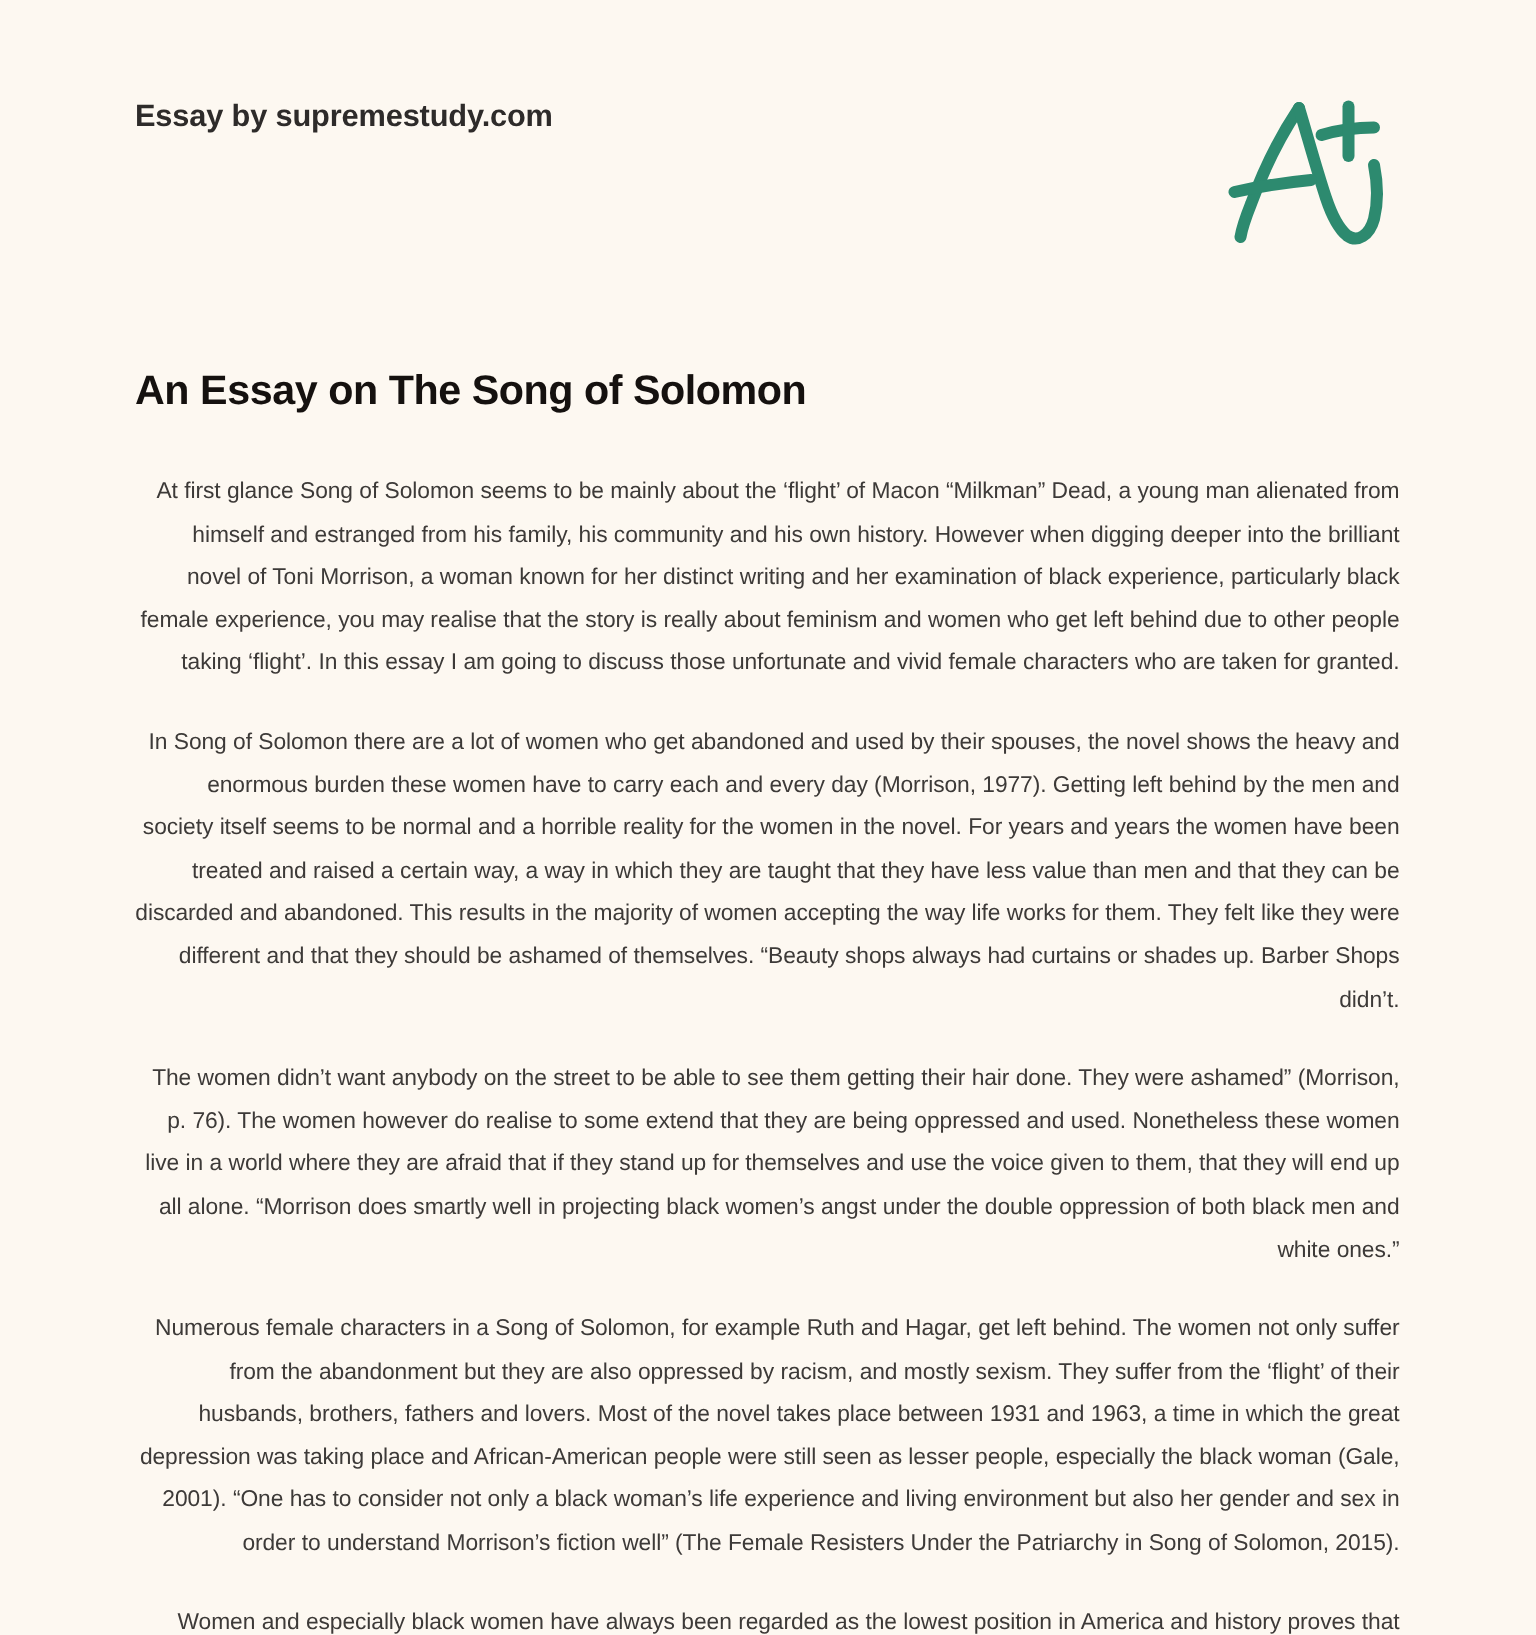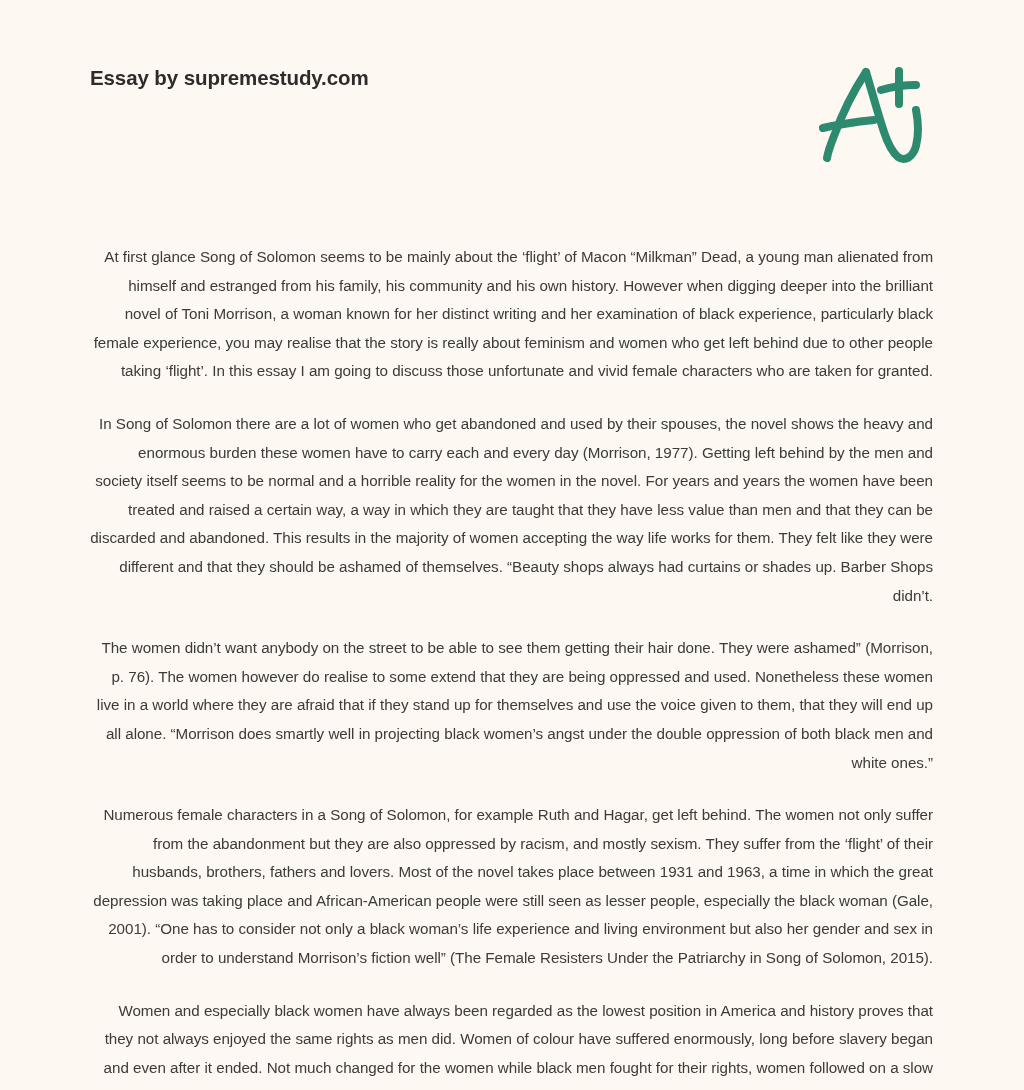--- a/index.html
+++ b/index.html
@@ -126,20 +126,21 @@
 
           <path d="M93 19 C 93 30, 93 42, 93 52" stroke-width="8"></path>
         </g>
       </svg>
     </div>
 
   </div>
 
   <div class="article">
 
+    <h1 class="article-title">An Essay on The Song of Solomon</h1>
 
     <div class="body-copy">
       <p>At first glance Song of Solomon seems to be mainly about the ‘flight’ of Macon “Milkman” Dead, a young man alienated from himself and estranged from his family, his community and his own history. However when digging deeper into the brilliant novel of Toni Morrison, a woman known for her distinct writing and her examination of black experience, particularly black female experience, you may realise that the story is really about feminism and women who get left behind due to other people taking ‘flight’. In this essay I am going to discuss those unfortunate and vivid female characters who are taken for granted.</p>
       <p>In Song of Solomon there are a lot of women who get abandoned and used by their spouses, the novel shows the heavy and enormous burden these women have to carry each and every day (Morrison, 1977). Getting left behind by the men and society itself seems to be normal and a horrible reality for the women in the novel. For years and years the women have been treated and raised a certain way, a way in which they are taught that they have less value than men and that they can be discarded and abandoned. This results in the majority of women accepting the way life works for them. They felt like they were different and that they should be ashamed of themselves. “Beauty shops always had curtains or shades up. Barber Shops didn’t.</p>
       <p>The women didn’t want anybody on the street to be able to see them getting their hair done. They were ashamed” (Morrison, p. 76). The women however do realise to some extend that they are being oppressed and used. Nonetheless these women live in a world where they are afraid that if they stand up for themselves and use the voice given to them, that they will end up all alone. “Morrison does smartly well in projecting black women’s angst under the double oppression of both black men and white ones.”</p>
       <p>Numerous female characters in a Song of Solomon, for example Ruth and Hagar, get left behind. The women not only suffer from the abandonment but they are also oppressed by racism, and mostly sexism. They suffer from the ‘flight’ of their husbands, brothers, fathers and lovers. Most of the novel takes place between 1931 and 1963, a time in which the great depression was taking place and African-American people were still seen as lesser people, especially the black woman (Gale, 2001). “One has to consider not only a black woman’s life experience and living environment but also her gender and sex in order to understand Morrison’s fiction well” (The Female Resisters Under the Patriarchy in Song of Solomon, 2015).</p>
       <p>Women and especially black women have always been regarded as the lowest position in America and history proves that they not always enjoyed the same rights as men did. Women of colour have suffered enormously, long before slavery began and even after it ended. Not much changed for the women while black men fought for their rights, women followed on a slow</p>
     </div>
 
   </div>

